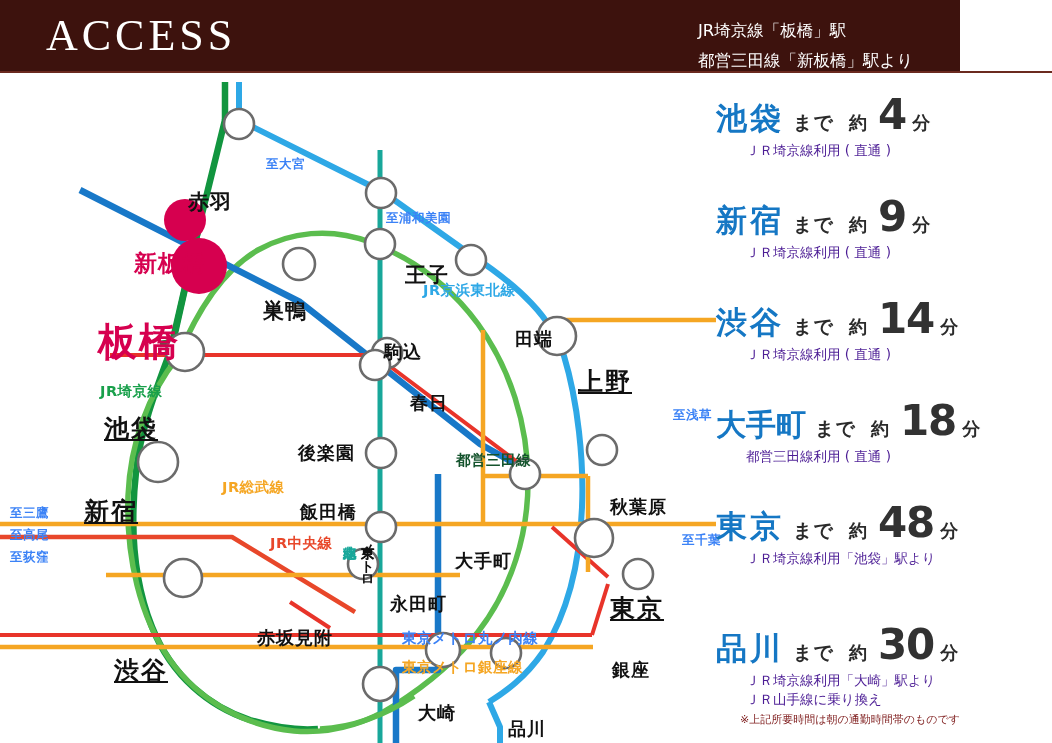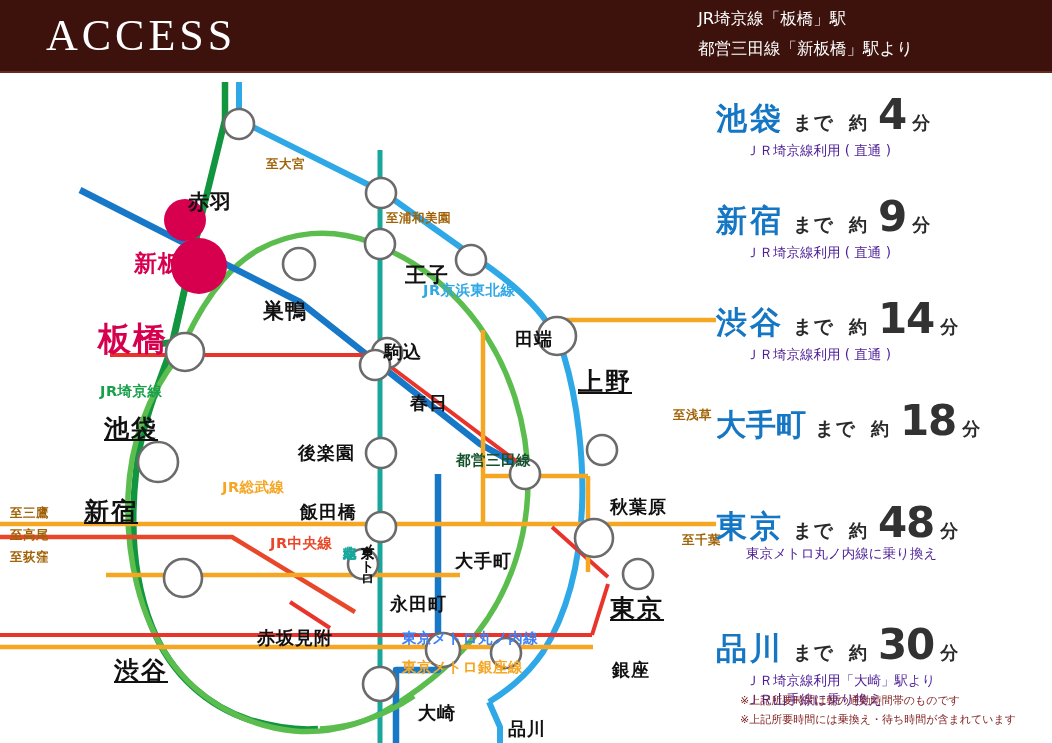--- a/index.html
+++ b/index.html
@@ -8,31 +8,31 @@
     width:1052px;height:743px;
     background:#ffffff;
     font-family:"Liberation Sans","DejaVu Sans",sans-serif;
     overflow:hidden;
     position:relative;
   }
   #root{position:relative;width:1052px;height:743px;background:#fff;}
 
   
   .header{
-    position:absolute;left:0;top:0;width:1052px;height:72px;
+    position:absolute;left:0;top:0;width:960px;height:72px;
     background:#3d120d;
   }
   .header-title{
     position:absolute;left:46px;top:8px;
     font-family:"Liberation Serif","DejaVu Serif",serif;
     font-size:44px;letter-spacing:4px;color:#ffffff;
     font-weight:400;line-height:56px;
   }
   .header-sub{
-    position:absolute;left:698px;top:4px;width:340px;
+    position:absolute;left:698px;top:16px;width:340px;
     color:#ffffff;font-size:16.5px;line-height:30px;
     font-family:"DejaVu Sans",sans-serif;font-weight:400;
   }
   .header-sub div{white-space:nowrap;}
   .header-rule{
     position:absolute;left:0;top:71px;width:1052px;height:2px;background:#6b2a1f;
   }
 
   
   .map-wrap{position:absolute;left:0;top:72px;width:716px;height:671px;}
@@ -45,30 +45,30 @@
     line-height:1;
   }
   .st-lg{font-size:25px;letter-spacing:2px;text-decoration:underline;}
   .st-md{font-size:21px;letter-spacing:1px;}
   .st-sm{font-size:18px;letter-spacing:1px;}
 
   .hl-label{
     position:absolute;color:#d6004f;white-space:nowrap;
     font-family:"DejaVu Sans",sans-serif;font-weight:700;line-height:1;
   }
-  .hl-lg{font-size:33px;letter-spacing:2px;}
+  .hl-lg{font-size:39px;letter-spacing:2px;}
   .hl-md{font-size:23px;letter-spacing:1px;}
 
   .line-label{
     position:absolute;white-space:nowrap;
     font-family:"DejaVu Sans",sans-serif;font-weight:700;
     font-size:14.5px;line-height:1;letter-spacing:0.5px;
   }
   .dest-label{
-    position:absolute;white-space:nowrap;color:#a16207;
+    position:absolute;white-space:nowrap;color:#3b82f6;
     font-family:"DejaVu Sans",sans-serif;font-weight:700;
     font-size:12.5px;line-height:1;letter-spacing:0.5px;text-align:center;
   }
   .vert-label{
     position:absolute;white-space:nowrap;
     writing-mode:vertical-rl;text-orientation:upright;
     font-family:"DejaVu Sans",sans-serif;font-weight:700;
     font-size:13.5px;line-height:1.05;letter-spacing:0px;
   }
 
@@ -360,44 +360,44 @@
     </div>
 
     <div class="route" style="top:328px;">
       <div class="route-main">
         <span class="r-dest tight">大手町</span>
         <span class="r-made">まで</span>
         <span class="r-yaku">約</span>
         <span class="r-num">18</span>
         <span class="r-fun">分</span>
       </div>
+      <div class="r-note">都営三田線利用 ( 直通 )</div>
     </div>
 
     <div class="route" style="top:430px;">
       <div class="route-main">
         <span class="r-dest">東京</span>
         <span class="r-made">まで</span>
         <span class="r-yaku">約</span>
         <span class="r-num">48</span>
         <span class="r-fun">分</span>
       </div>
-      <div class="r-note" style="margin-top:0;">東京メトロ丸ノ内線に乗り換え</div>
+      <div class="r-note">ＪＲ埼京線利用「池袋」駅より</div>
     </div>
 
     <div class="route" style="top:552px;">
       <div class="route-main">
         <span class="r-dest">品川</span>
         <span class="r-made">まで</span>
         <span class="r-yaku">約</span>
         <span class="r-num">30</span>
         <span class="r-fun">分</span>
       </div>
       <div class="r-note">ＪＲ埼京線利用「大崎」駅より</div>
       <div class="r-note" style="margin-top:0;">ＪＲ山手線に乗り換え</div>
     </div>
 
     <div class="footnotes">
       <div>※上記所要時間は朝の通勤時間帯のものです</div>
-      <div>※上記所要時間には乗換え・待ち時間が含まれています</div>
     </div>
   </div>
 
 </div>
 
 </body></html>

